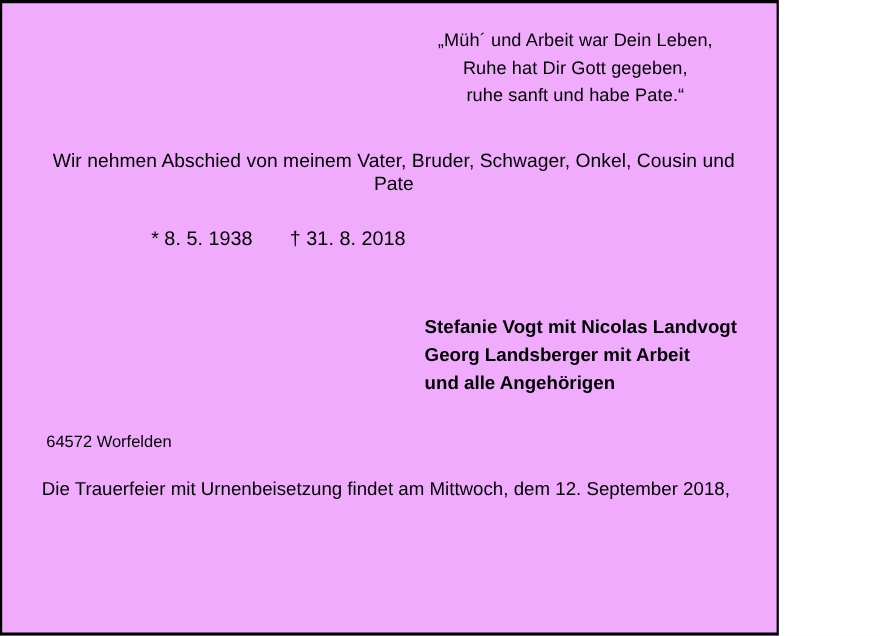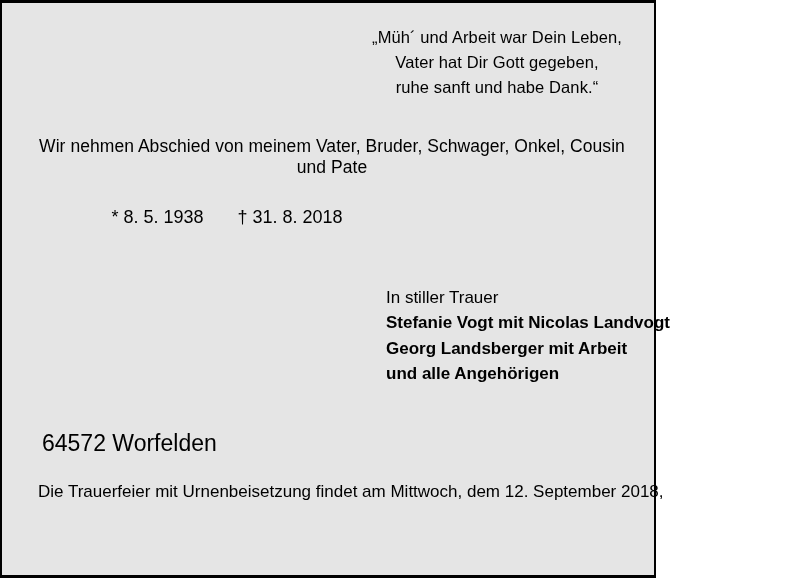--- a/index.html
+++ b/index.html
@@ -10,23 +10,23 @@
   body {
     width: 800px;
     height: 578px;
     font-family: "Liberation Sans", sans-serif;
     color: #000000;
     overflow: hidden;
   }
   .obituary {
     position: relative;
     box-sizing: border-box;
-    width: 656px;
+    width: 708px;
     height: 578px;
-    background: #e5e5e5;
+    background: #f0abfc;
     border-top: 3px solid #000000;
     border-bottom: 3px solid #000000;
     border-left: 2px solid #000000;
     border-right: 2px solid #000000;
     padding: 0;
   }
   .inner {
     box-sizing: border-box;
     width: 100%;
     height: 100%;
@@ -86,55 +86,54 @@
   .mourners .lead {
     font-weight: normal;
   }
   .mourners .bold {
     font-weight: bold;
   }
   .mourners .line { display: block; white-space: pre; }
 
   
   .place {
-    margin-top: 44px;
-    font-size: 23px;
+    margin-top: 32px;
+    font-size: 15px;
     padding-left: 4px;
   }
 
   
   .footer {
     margin-top: 22px;
     font-size: 17px;
     line-height: 1.48;
     padding-left: 0px;
   }
   .footer .line { display: block; white-space: pre; }
 </style>
 </head>
 <body>
 
 <div class="obituary">
   <div class="inner">
 
     <div class="verse">
       <span class="line">„Müh´ und Arbeit war Dein Leben,</span>
-      <span class="line">Vater hat Dir Gott gegeben,</span>
-      <span class="line">ruhe sanft und habe Dank.“</span>
+      <span class="line">Ruhe hat Dir Gott gegeben,</span>
+      <span class="line">ruhe sanft und habe Pate.“</span>
     </div>
 
     <div class="intro">Wir nehmen Abschied von meinem Vater, Bruder, Schwager, Onkel, Cousin und Pate</div>
 
 
     <div class="dates">
       <span class="birth">* 8. 5. 1938</span><span class="death">† 31. 8. 2018</span>
     </div>
 
     <div class="mourners">
-      <span class="line lead">In stiller Trauer</span>
       <span class="line bold">Stefanie Vogt mit Nicolas Landvogt</span>
       <span class="line bold">Georg Landsberger mit Arbeit</span>
       <span class="line bold">und alle Angehörigen</span>
     </div>
 
     <div class="place">64572 Worfelden</div>
 
     <div class="footer">
       <span class="line">Die Trauerfeier mit Urnenbeisetzung findet am Mittwoch, dem 12. September 2018,</span>
 

